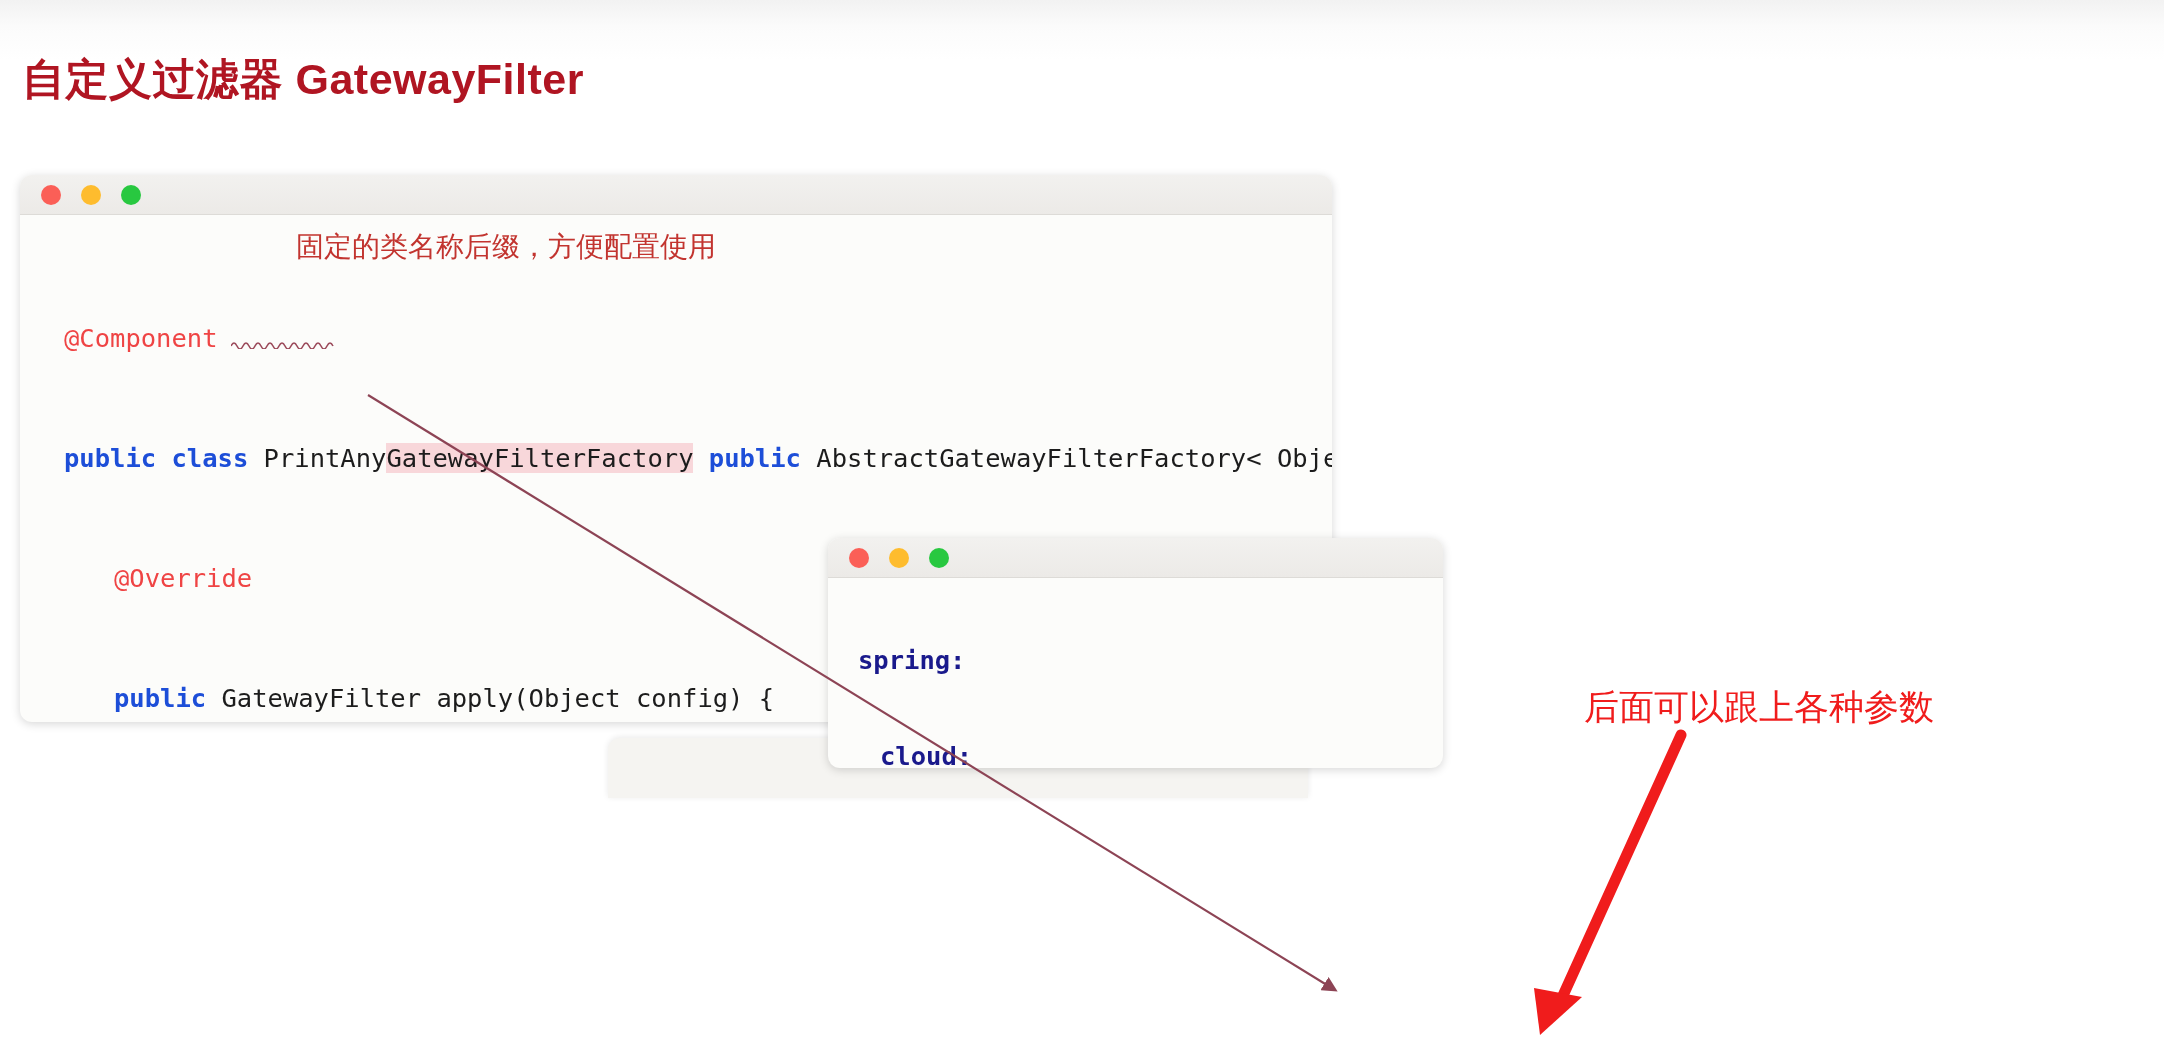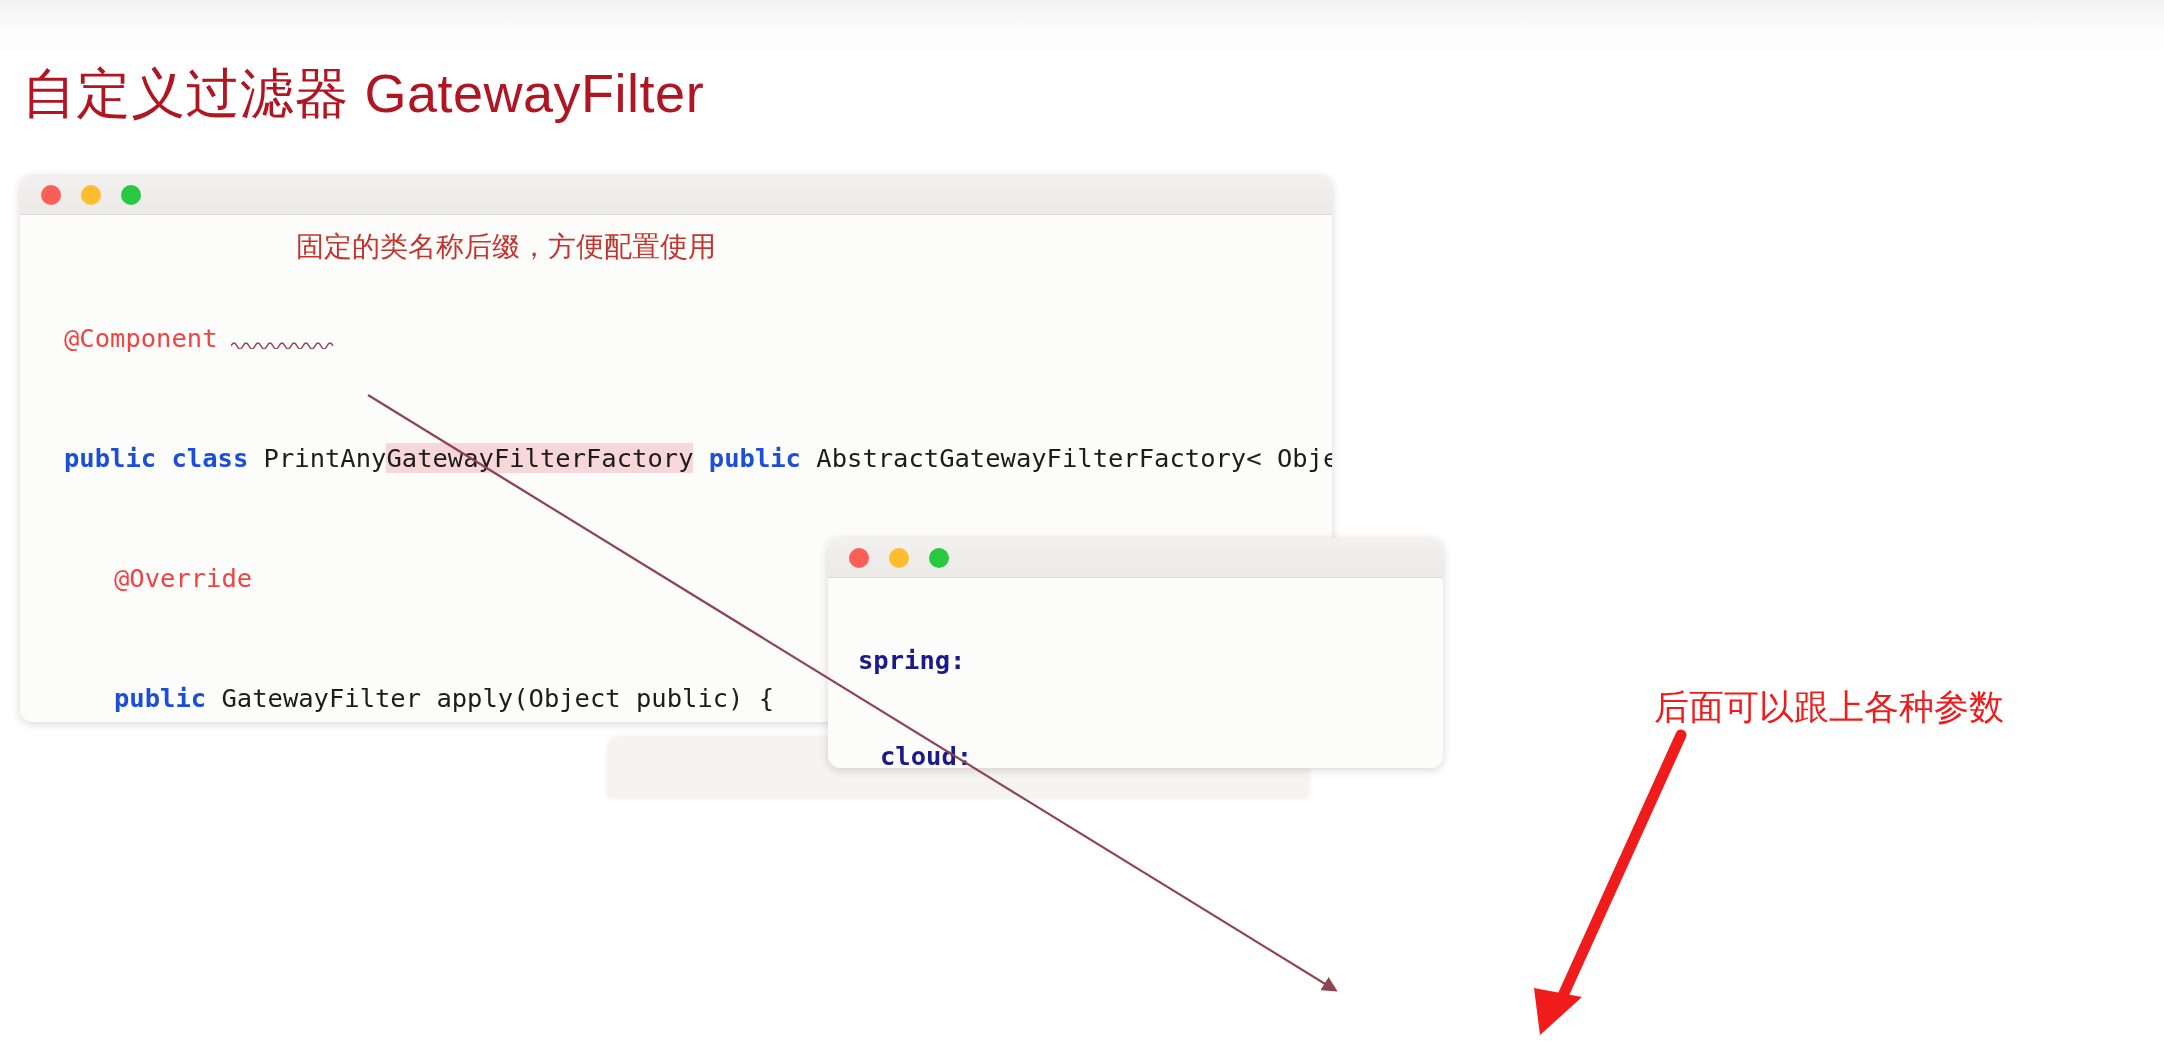--- a/index.html
+++ b/index.html
@@ -15,22 +15,22 @@
     width: 2164px;
     height: 1045px;
     background: linear-gradient(to bottom, #f2f2f2 0px, #fbfbfb 26px, #ffffff 60px);
   }
 
   
   #page-title {
     position: absolute;
     left: 22px;
     top: 22px;
-    font-size: 54px;
-    font-weight: normal;
+    font-size: 43px;
+    font-weight: bold;
     color: #b01522;
     letter-spacing: 0.5px;
     white-space: nowrap;
   }
   #page-title .latin { font-family: "Liberation Sans", sans-serif; }
 
   
   #intro-paragraph {
     position: absolute;
     left: 20px;
@@ -130,21 +130,21 @@
     color: #e8231f;
     white-space: nowrap;
   }
   #annotation-class-suffix {
     left: 296px;
     top: 228px;
     font-size: 28px;
     color: #c2342f;
   }
   #annotation-params {
-    left: 1654px;
+    left: 1584px;
     top: 684px;
     font-size: 35px;
     color: #f01c1c;
   }
 
   
   #overlay {
     position: absolute;
     left: 0; top: 0;
     width: 2164px; height: 1045px;
@@ -166,21 +166,21 @@
       <span class="dot green"></span>
     </div>
     <div class="code-area">
 
       <div class="code-line"><span class="ann">@Component</span></div>
 
       <div class="code-line"><span class="kw">public</span><span class="pln"> </span><span class="kw">class</span><span class="pln"> </span><span class="pln">PrintAny</span><span class="hl">GatewayFilterFactory</span><span class="pln"> </span><span class="kw">public</span><span class="pln"> </span><span class="pln">AbstractGatewayFilterFactory&lt; Object &gt; {</span></div>
 
       <div class="code-line" style="padding-left:94px"><span class="ann">@Override</span></div>
 
-      <div class="code-line" style="padding-left:94px"><span class="kw">public</span><span class="pln"> </span><span class="pln">GatewayFilter apply(Object public) {</span></div>
+      <div class="code-line" style="padding-left:94px"><span class="kw">public</span><span class="pln"> </span><span class="pln">GatewayFilter apply(Object config) {</span></div>
 
       
 
       
 
       
 
       
 
       

